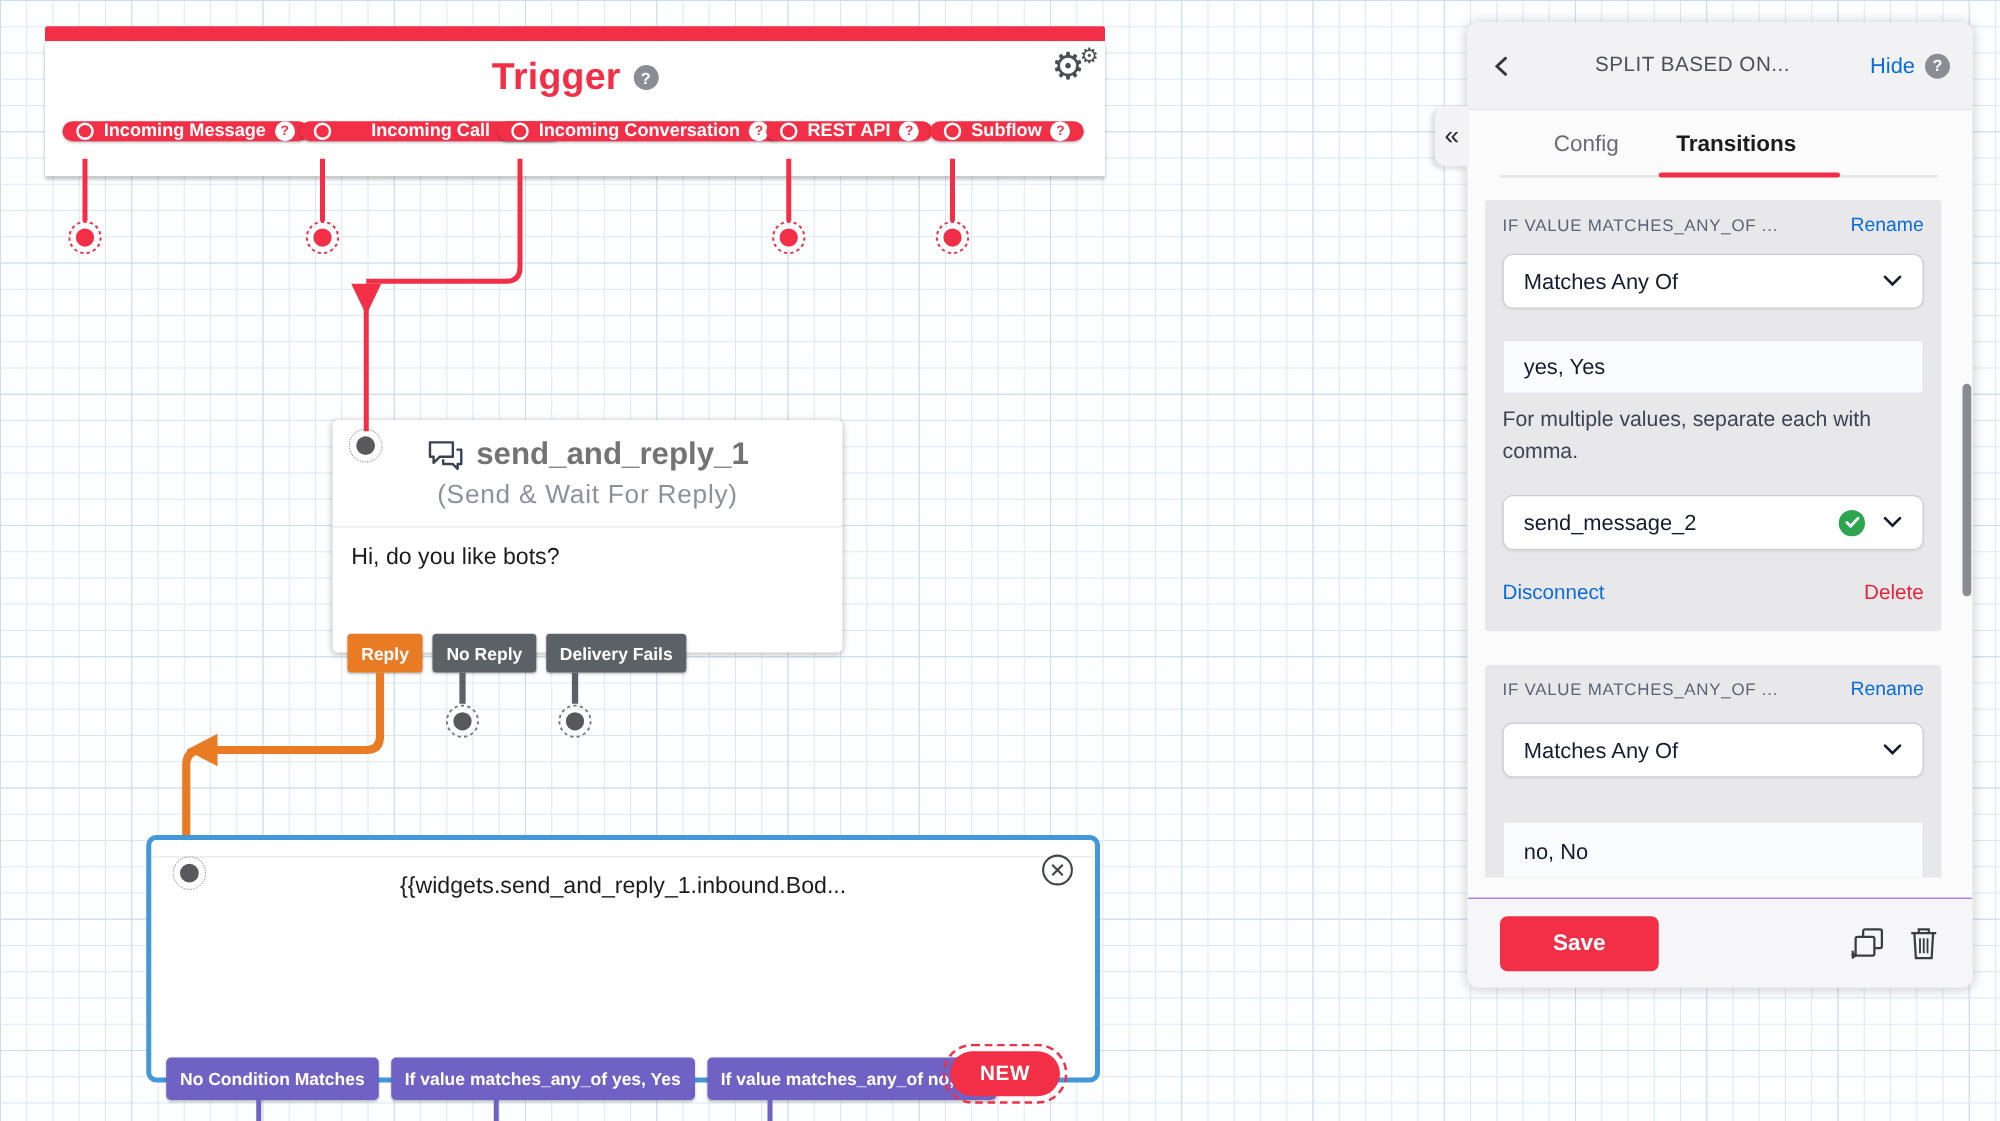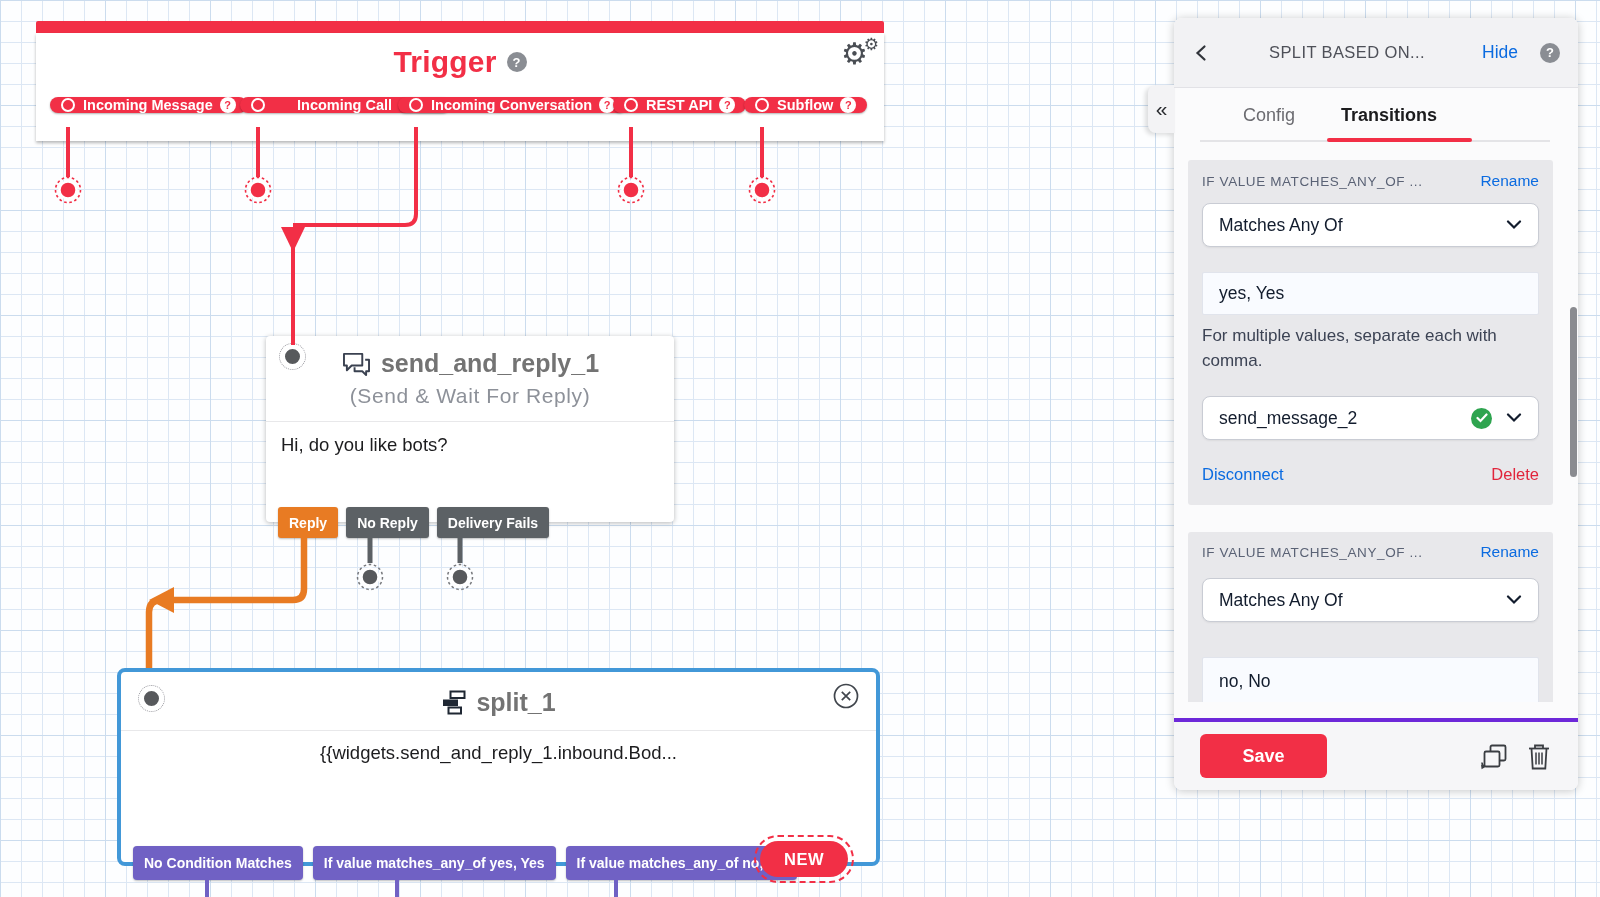--- a/index.html
+++ b/index.html
@@ -47,21 +47,21 @@
   .split-card { position:absolute; left:117px; top:668px; width:763px; height:198px; background:#fff; border:4px solid #4298D8; border-radius:8px; z-index:2; }
   .split-body { margin-top:11px; text-align:center; font-size:18.5px; color:#1c1c1e; }
   .close-btn { position:absolute; right:16px; top:10px; width:28px; height:28px; }
   .p-btn-row { position:absolute; left:12px; bottom:-18px; display:flex; gap:10px; z-index:3; }
   .p-btn { height:34px; display:flex; align-items:center; padding:0 11px; border-radius:4px; background:#7061C4; color:#fff; font-size:14px; font-weight:600; white-space:nowrap; box-shadow:0 1px 2px rgba(0,0,0,.25); }
   .new-ring { position:absolute; right:22px; bottom:-21px; border:2px dashed #F22F46; border-radius:27px; padding:4px; z-index:3; }
   .new-btn { width:88px; height:36px; border-radius:20px; background:#F22F46; color:#fff; font-size:16.5px; font-weight:700; letter-spacing:.5px; display:flex; align-items:center; justify-content:center; }
 
   
   .panel { position:absolute; left:1174px; top:18px; width:404px; height:772px; background:#FBFBFC; border-radius:8px; box-shadow:0 1px 10px rgba(0,0,0,.22); z-index:10; }
-  .panel-header { position:absolute; top:0; left:0; right:0; height:70px; background:#F2F2F4; border-bottom:1px solid #E2E2E6; border-radius:8px 8px 0 0; display:flex; align-items:center; padding:0 18px;gap:14px; }
+  .panel-header { position:absolute; top:0; left:0; right:0; height:70px; background:#F2F2F4; border-bottom:1px solid #E2E2E6; border-radius:8px 8px 0 0; display:flex; align-items:center; padding:0 18px; }
   .panel-title { flex:1; text-align:center; font-size:16.5px; color:#4E5058; letter-spacing:.4px; }
   .hide-link { color:#0B6BE0; font-size:17.5px; margin-right:8px; }
   .collapse-tab { position:absolute; left:-26px; top:67px; width:27px; height:48px; background:#F3F3F5; border-radius:8px 0 0 8px; box-shadow:-3px 2px 4px rgba(0,0,0,.13); display:flex; align-items:center; justify-content:center; font-size:21px; color:#26282c; }
   .tabs-row { position:absolute; top:70px; left:0; right:0; height:55px; display:flex; align-items:center; padding-left:69px; }
   .tab { font-size:18px; color:#6b6b70; }
   .tab.active { font-weight:700; color:#1c1c1e; margin-left:46px; }
   .tab-track { position:absolute; top:122px; left:26px; right:28px; height:2px; background:#E4E4E7; }
   .tab-active-bar { position:absolute; top:120px; left:153px; width:145px; height:4px; background:#F22F46; border-radius:2px; }
   .panel-content { position:absolute; top:125px; left:0; width:100%; height:559px; overflow:hidden; padding:0 25px 0 14px; }
   .sec-card { background:#E8E8EB; border-radius:3px; padding:0 14px; }
@@ -74,21 +74,21 @@
   .dd-right { display:flex; align-items:center; gap:14px; }
   .check-badge { width:21px; height:21px; border-radius:50%; background:#2EA44F; display:inline-flex; align-items:center; justify-content:center; }
   .val-input { margin-top:25px; width:100%; height:43px; background:#F9FBFF; border:1px solid #E1E4EC; border-radius:2px; padding:0 16px; font-size:17.5px; color:#121C2D; font-family:"Liberation Sans",sans-serif; display:block; }
   .help-text { margin-top:8px; font-size:17px; line-height:25px; color:#3C4354; }
   .dd2 { margin-top:23px; }
   .links-row { margin-top:25px; display:flex; justify-content:space-between; font-size:16.5px; }
   .disconnect-link { color:#0B6BE0; }
   .delete-link { color:#E1253C; }
   .input2 { margin-top:35px; height:48px; }
   .scroll-thumb { position:absolute; left:396px; top:289px; width:7px; height:170px; background:#8A8B90; border-radius:4px; }
-  .panel-footer { position:absolute; top:700px; left:0; right:0; height:72px; background:#F6F6F8; border-top:4px solid #6d28d9; border-radius:0 0 8px 8px; display:flex; align-items:center; padding:0 26px; }
+  .panel-footer { position:absolute; top:700px; left:0; right:0; height:72px; background:#F6F6F8; border-top:1px solid #6d28d9; border-radius:0 0 8px 8px; display:flex; align-items:center; padding:0 26px; }
   .save-btn { width:127px; height:44px; background:#F22F46; border:none; border-radius:6px; color:#fff; font-size:18px; font-weight:700; font-family:"Liberation Sans",sans-serif; }
   .footer-icons { margin-left:auto; display:flex; align-items:center; gap:16px; }
 </style>
 </head>
 <body>
 
 <div class="stage">
 
   <svg class="connectors" width="1600" height="897">
 
@@ -179,28 +179,20 @@
       <span class="t-btn orange">Reply</span>
       <span class="t-btn">No Reply</span>
       <span class="t-btn">Delivery Fails</span>
     </div>
   </div>
 
   <div class="split-card">
     <span class="port" style="left:17px; top:13px;">
         <span class="inner"></span>
       </span>
-    <div class="w-title-row" style="padding-top:16px;">
-      <svg width="26" height="25" viewBox="0 0 26 25">
-        <rect x="9.5" y="1.5" width="14" height="6.5" fill="#fff" stroke="#1F2733" stroke-width="2"></rect>
-        <rect x="2" y="9.5" width="15" height="6.5" fill="#1F2733"></rect>
-        <rect x="7.5" y="17.5" width="12.5" height="6" fill="#fff" stroke="#1F2733" stroke-width="2"></rect>
-      </svg>
-      <span class="w-title">split_1</span>
-    </div>
     <div class="close-btn">
       <svg width="28" height="28" viewBox="0 0 28 28">
         <circle cx="14" cy="14" r="11.5" fill="none" stroke="#41464D" stroke-width="1.7"></circle>
         <path d="M9.8 9.8 L18.2 18.2 M18.2 9.8 L9.8 18.2" stroke="#41464D" stroke-width="1.7"></path>
       </svg>
     </div>
     <div class="w-div"></div>
     <div class="split-body">{{widgets.send_and_reply_1.inbound.Bod...</div>
     <div class="p-btn-row">
       <span class="p-btn">No Condition Matches</span>

